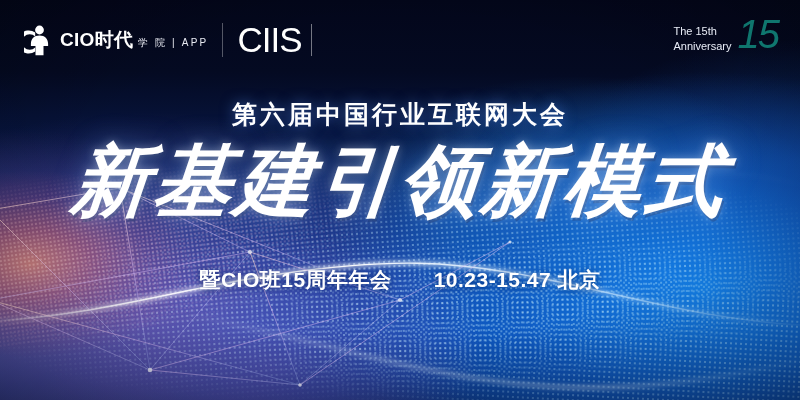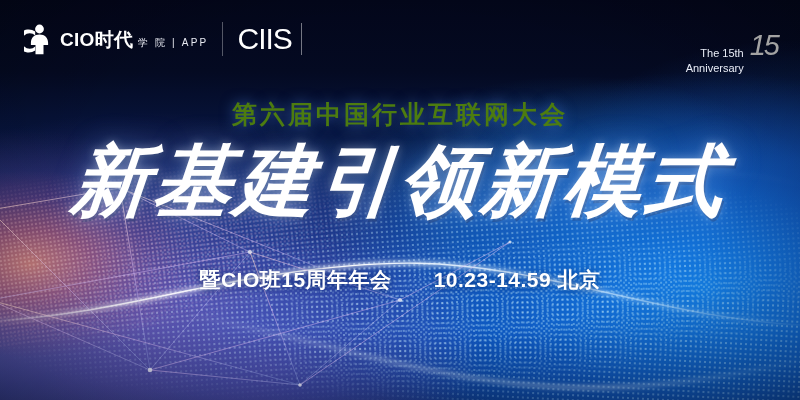--- a/index.html
+++ b/index.html
@@ -121,49 +121,48 @@
     white-space:nowrap;
   }
   .cio-bottom {
     color:#e8eaf2; font-size:10px; letter-spacing:2.2px;
     margin-top:3px; white-space:nowrap;
   }
   .logo-divider { width:1px; height:34px; background:rgba(255,255,255,.32); }
 
   .ciis-logo { display:flex; align-items:center; gap:9px; }
   .ciis-word {
-    color:#fff; font-size:30px; font-weight:300; letter-spacing:-1px;
+    color:#fff; font-size:35px; font-weight:300; letter-spacing:-1px;
     line-height:1;
   }
   .ciis-bar { width:1px; height:32px; background:rgba(255,255,255,.45); }
   .ciis-sub {
     color:#dfe4ef; font-size:8.5px; line-height:1.35; white-space:nowrap;
   }
 
   
   .anniv {
     position:absolute; right:22px; top:24px;
     display:flex; align-items:center; gap:6px;
   }
   .anniv-text {
-    color:#e9edf7; font-size:11px; line-height:1.35; text-align:right;
+    color:#e9edf7; font-size:11px; line-height:1.35; text-align:left;
     white-space:nowrap;
-    margin-top:22px;
   }
   .anniv-num {
-    color:#a3a3a3; font-size:29px; font-weight:300; line-height:.82;
+    color:#0f766e; font-size:40px; font-weight:300; line-height:.82;
     font-style:italic; letter-spacing:-2px;
     margin-top:-8px;
   }
 
   
   .title-cn {
     position:absolute; left:0; right:0; top:98px;
     text-align:center;
-    color:#4d7c0f; font-size:25px; font-weight:bold;
+    color:#ffffff; font-size:25px; font-weight:bold;
     letter-spacing:3px;
     text-shadow:0 0 14px rgba(90,150,255,.55);
   }
 
   
   .headline {
     position:absolute; left:0; right:0; top:140px;
     text-align:center;
     color:#ffffff;
     font-family:"DejaVu Serif", serif;
@@ -317,17 +316,17 @@
       </span>
       <span class="anniv-num">15</span>
     </div>
 
     <div class="title-cn">第六届中国行业互联网大会</div>
 
     <div class="headline">新基建引领新模式</div>
 
     <div class="subtitle">
       <span>暨CIO班15周年年会</span>
-      <span>10.23-14.59 北京</span>
+      <span>10.23-15.47 北京</span>
     </div>
 
   </div>
 </div>
 
 </body></html>

